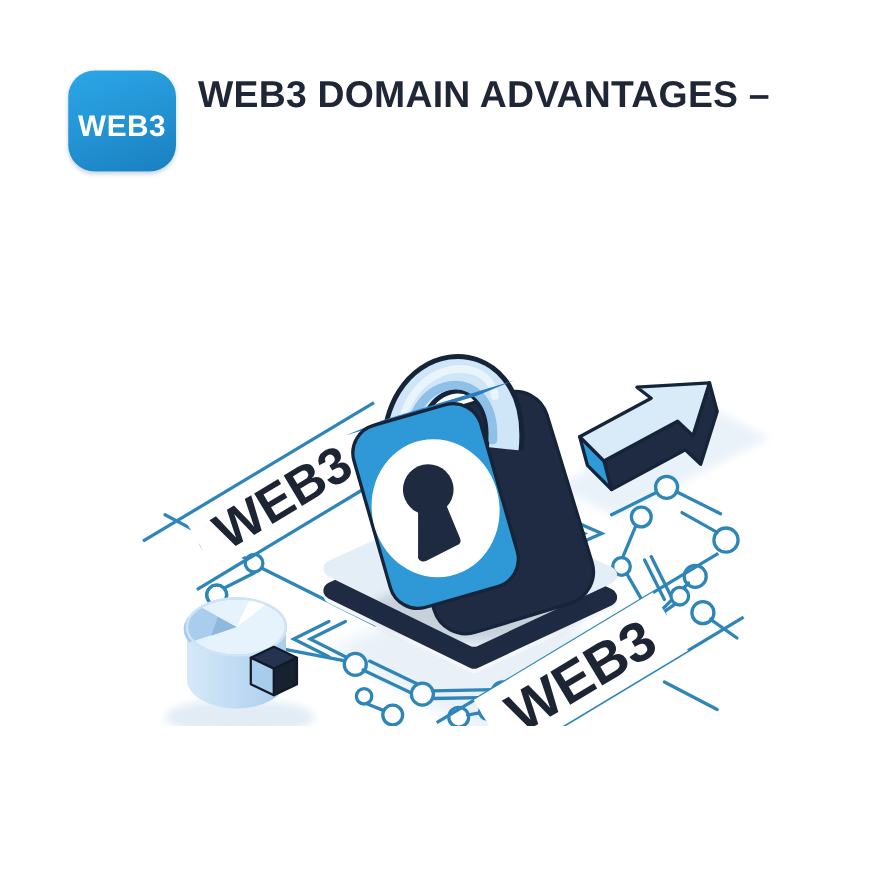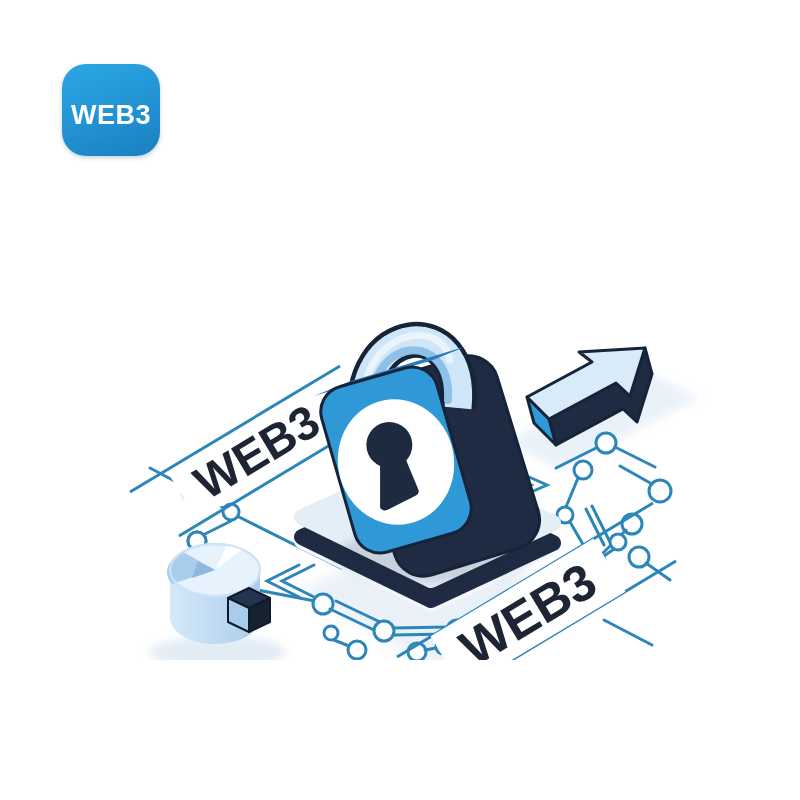--- a/index.html
+++ b/index.html
@@ -20,20 +20,21 @@
 </head>
 <body>
 
 <div class="page">
 
   <div class="header">
     <div class="badge">
       <span class="badge-label">WEB3</span>
     </div>
     <div class="title">
+      <div class="line1">WEB3 DOMAIN ADVANTAGES –</div>
     </div>
   </div>
 
   <div class="illustration">
   <svg width="800" height="800" viewBox="0 0 800 800" xmlns="http://www.w3.org/2000/svg">
     <defs>
       <filter id="soft" x="-40%" y="-40%" width="180%" height="180%">
             <feGaussianBlur stdDeviation="7"></feGaussianBlur>
           </filter>
       <filter id="soft2" x="-40%" y="-40%" width="180%" height="180%">

